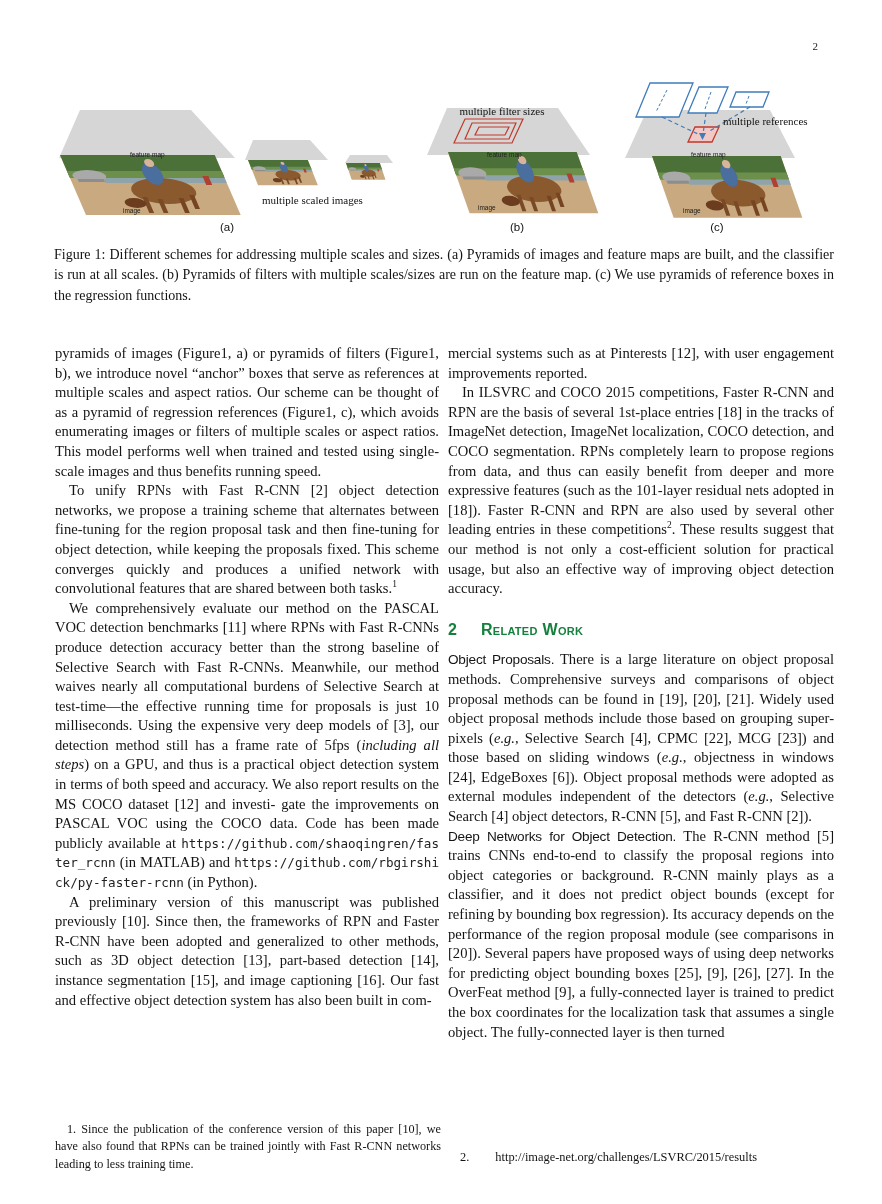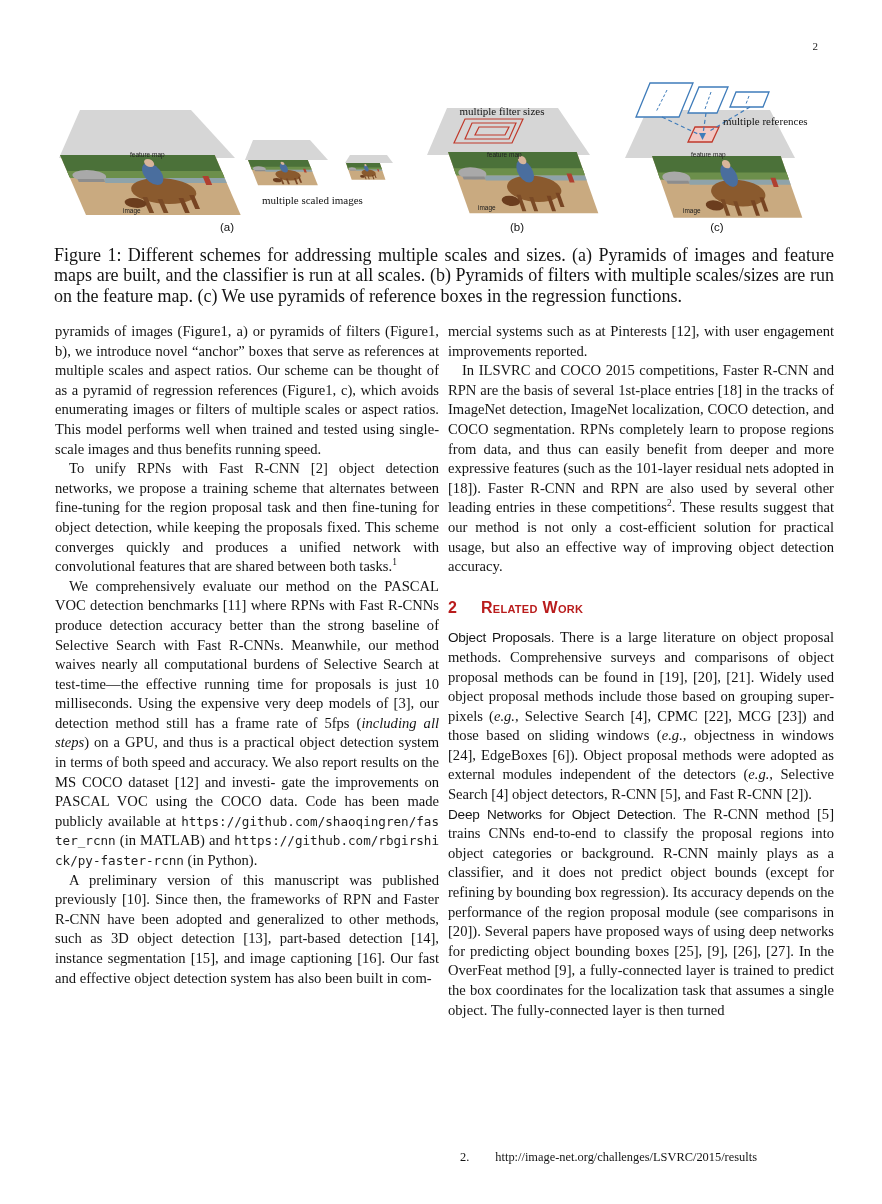--- a/index.html
+++ b/index.html
@@ -1,33 +1,33 @@
 <!DOCTYPE html>
 <html><head>
 <meta charset="utf-8">
 <style>
   html,body{margin:0;padding:0;background:#e8e8e8;}
   .page{position:relative;width:882px;height:1204px;background:#ffffff;margin:0 auto;
         font-family:"Liberation Serif", serif;color:#141414;overflow:hidden;}
   .page-number{position:absolute;top:40px;right:64px;font-size:11px;color:#222;}
   .figure-svg{position:absolute;left:50px;top:72px;}
-  .caption{position:absolute;left:54px;top:245px;width:780px;font-size:18px;
+  .caption{position:absolute;left:54px;top:245px;width:780px;font-size:14px;
            line-height:20.4px;text-align:justify;}
-  .col{position:absolute;top:322px;font-size:14.6px;line-height:19.6px;
+  .col{position:absolute;top:344px;font-size:14.6px;line-height:19.6px;
        text-align:justify;overflow:hidden;}
   .col-left{left:55px;width:384px;height:784px;}
   .col-right{left:448px;width:386px;height:812px;}
   .col p{margin:0;}
   .indent{text-indent:14px;}
   .seg-i{font-style:italic;}
   .seg-b{font-family:"Liberation Sans", sans-serif;font-weight:400;font-size:13.6px;letter-spacing:-0.2px;}
   .seg-m{font-family:"DejaVu Sans Mono", monospace;font-size:12.6px;word-break:break-all;color:#222;}
   .seg-sup{vertical-align:super;font-size:9.5px;line-height:0;}
   .section-heading{margin:21px 0 11px 0;font-family:"Liberation Sans", sans-serif;
-                   font-weight:700;font-size:16px;color:#b91c1c;text-align:left;}
+                   font-weight:700;font-size:16px;color:#15803d;text-align:left;}
   .section-heading .sec-num{margin-right:24px;}
   .section-heading .sec-title{font-variant:small-caps;letter-spacing:0.3px;}
   .para-block{margin-top:8px;}
   .footnote-left{position:absolute;left:55px;top:1121px;width:386px;font-size:12.2px;
                  line-height:17.4px;text-align:justify;}
   .footnote-left .fn-body{text-indent:12px;}
   .footnote-right{position:absolute;left:448px;top:1150px;width:386px;font-size:12.4px;}
   .footnote-right .fn-marker{margin-left:12px;margin-right:26px;}
   svg text{font-family:"Liberation Sans", sans-serif;}
   svg .fig-serif{font-family:"Liberation Serif", serif;}
@@ -102,20 +102,23 @@
 
   <div class="caption">Figure 1: Different schemes for addressing multiple scales and sizes. (a) Pyramids of images and feature maps are built, and the classifier is run at all scales. (b) Pyramids of filters with multiple scales/sizes are run on the feature map. (c) We use pyramids of reference boxes in the regression functions.</div>
 
   <div class="col col-left">
     <p>pyramids of images (Figure1, a) or pyramids of filters (Figure1, b), we introduce novel “anchor” boxes that serve as references at multiple scales and aspect ratios. Our scheme can be thought of as a pyramid of regression references (Figure1, c), which avoids enumerating images or filters of multiple scales or aspect ratios. This model performs well when trained and tested using single-scale images and thus benefits running speed.</p>
     <p class="indent"><span class="seg-t">To unify RPNs with Fast R-CNN [2] object detection networks, we propose a training scheme that alternates between fine-tuning for the region proposal task and then fine-tuning for object detection, while keeping the proposals fixed. This scheme converges quickly and produces a unified network with convolutional features that are shared between both tasks.</span><span class="seg-sup">1</span></p>
     <p class="indent"><span class="seg-t">We comprehensively evaluate our method on the PASCAL VOC detection benchmarks [11] where RPNs with Fast R-CNNs produce detection accuracy better than the strong baseline of Selective Search with Fast R-CNNs. Meanwhile, our method waives nearly all computational burdens of Selective Search at test-time—the effective running time for proposals is just 10 milliseconds. Using the expensive very deep models of [3], our detection method still has a frame rate of 5fps (</span><span class="seg-i">including all steps</span><span class="seg-t">) on a GPU, and thus is a practical object detection system in terms of both speed and accuracy. We also report results on the MS COCO dataset [12] and investi- gate the improvements on PASCAL VOC using the COCO data. Code has been made publicly available at </span><span class="seg-m">https://github.com/shaoqingren/faster_rcnn</span><span class="seg-t"> (in MATLAB) and </span><span class="seg-m">https://github.com/rbgirshick/py-faster-rcnn</span><span class="seg-t"> (in Python).</span></p>
     <p class="indent">A preliminary version of this manuscript was published previously [10]. Since then, the frameworks of RPN and Faster R-CNN have been adopted and generalized to other methods, such as 3D object detection [13], part-based detection [14], instance segmentation [15], and image captioning [16]. Our fast and effective object detection system has also been built in com-</p>
   </div>
 
+  <div class="footnote-left">
+    <div class="fn-body">1. Since the publication of the conference version of this paper [10], we have also found that RPNs can be trained jointly with Fast R-CNN networks leading to less training time.</div>
+  </div>
 
   <div class="col col-right">
     <p>mercial systems such as at Pinterests [12], with user engagement improvements reported.</p>
     <p class="indent"><span class="seg-t">In ILSVRC and COCO 2015 competitions, Faster R-CNN and RPN are the basis of several 1st-place entries [18] in the tracks of ImageNet detection, ImageNet localization, COCO detection, and COCO segmentation. RPNs completely learn to propose regions from data, and thus can easily benefit from deeper and more expressive features (such as the 101-layer residual nets adopted in [18]). Faster R-CNN and RPN are also used by several other leading entries in these competitions</span><span class="seg-sup">2</span><span class="seg-t">. These results suggest that our method is not only a cost-efficient solution for practical usage, but also an effective way of improving object detection accuracy.</span></p>
     <div class="section-heading">
       <span class="sec-num">2</span><span class="sec-title">Related Work</span>
     </div>
     <p><span class="seg-b">Object Proposals.</span><span class="seg-t"> There is a large literature on object proposal methods. Comprehensive surveys and comparisons of object proposal methods can be found in [19], [20], [21]. Widely used object proposal methods include those based on grouping super-pixels (</span><span class="seg-i">e.g.</span><span class="seg-t">, Selective Search [4], CPMC [22], MCG [23]) and those based on sliding windows (</span><span class="seg-i">e.g.</span><span class="seg-t">, objectness in windows [24], EdgeBoxes [6]). Object proposal methods were adopted as external modules independent of the detectors (</span><span class="seg-i">e.g.</span><span class="seg-t">, Selective Search [4] object detectors, R-CNN [5], and Fast R-CNN [2]).</span></p>
     <p class="para-block"><span class="seg-b">Deep Networks for Object Detection.</span><span class="seg-t"> The R-CNN method [5] trains CNNs end-to-end to classify the proposal regions into object categories or background. R-CNN mainly plays as a classifier, and it does not predict object bounds (except for refining by bounding box regression). Its accuracy depends on the performance of the region proposal module (see comparisons in [20]). Several papers have proposed ways of using deep networks for predicting object bounding boxes [25], [9], [26], [27]. In the OverFeat method [9], a fully-connected layer is trained to predict the box coordinates for the localization task that assumes a single object. The fully-connected layer is then turned</span></p>
   </div>

